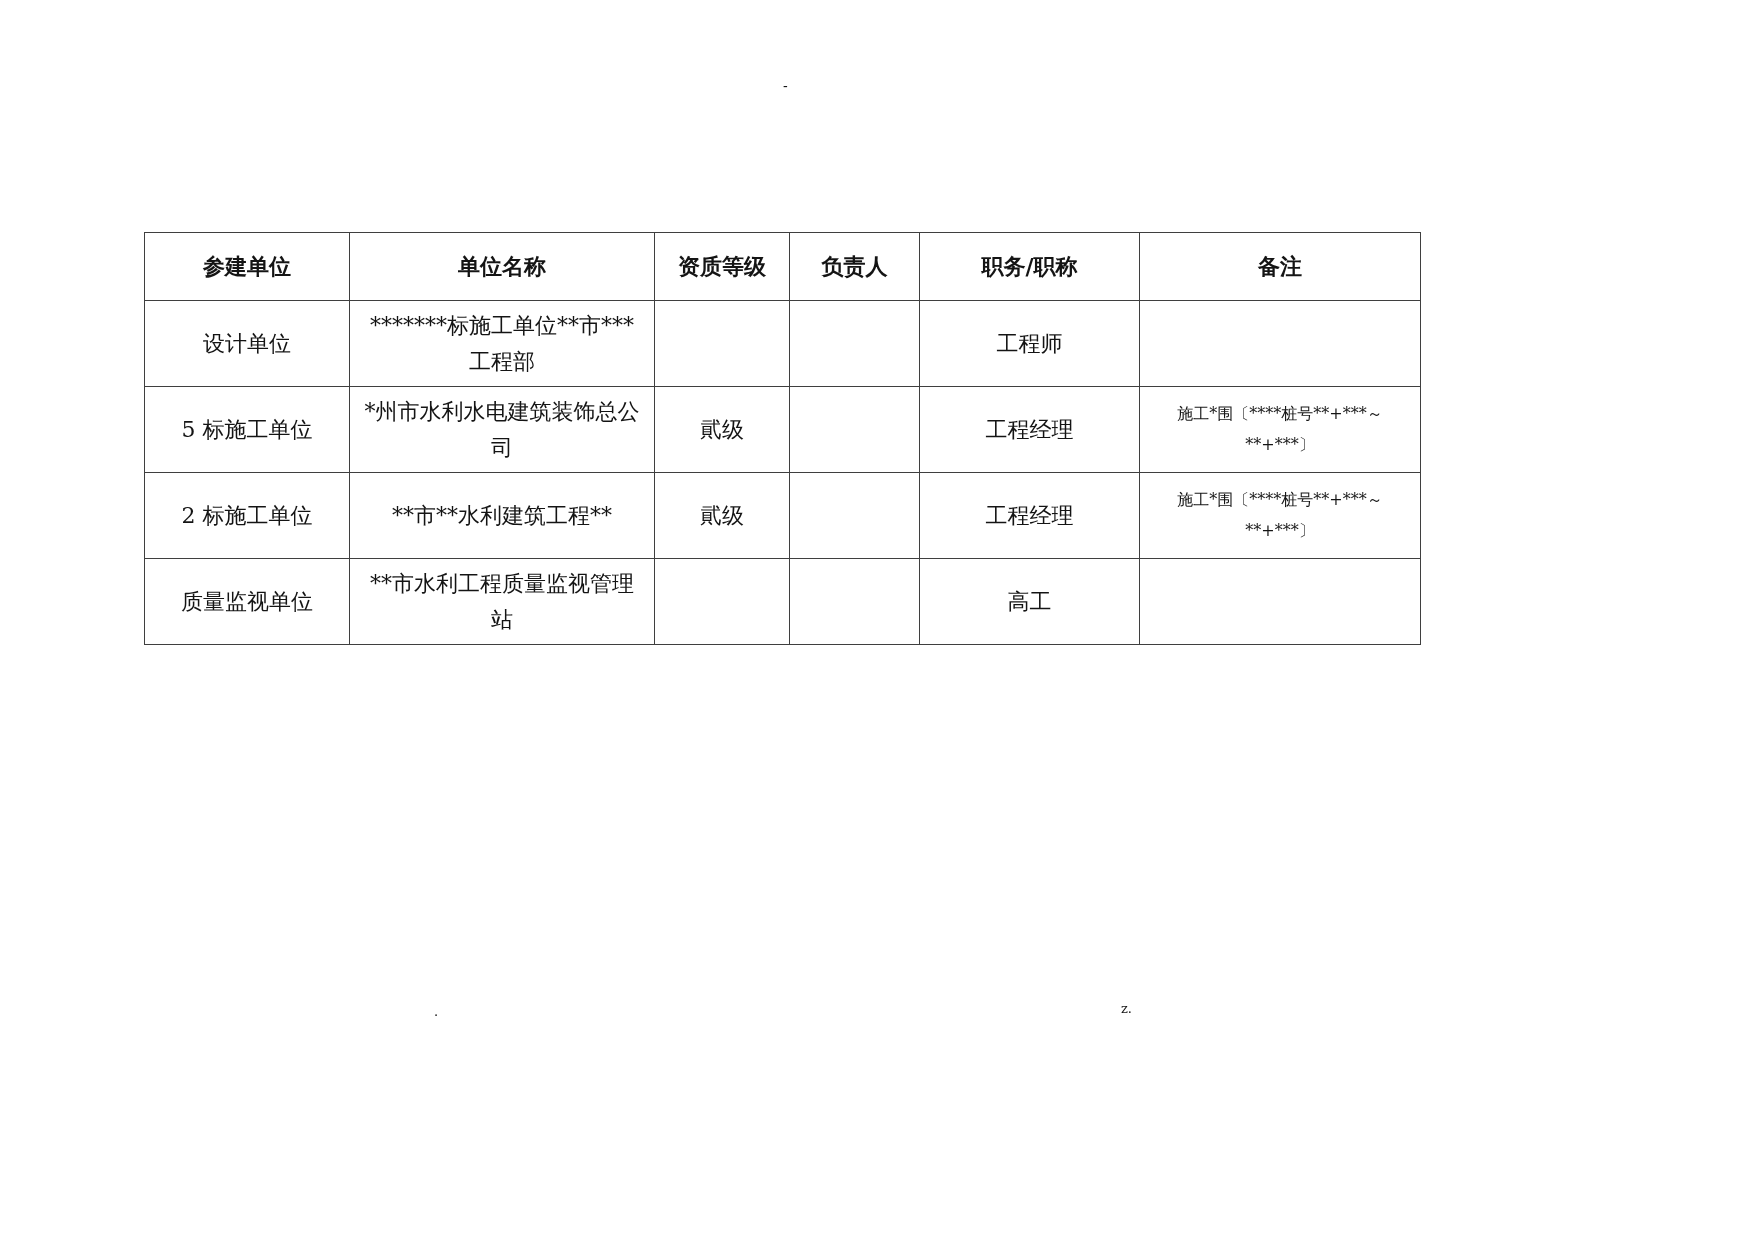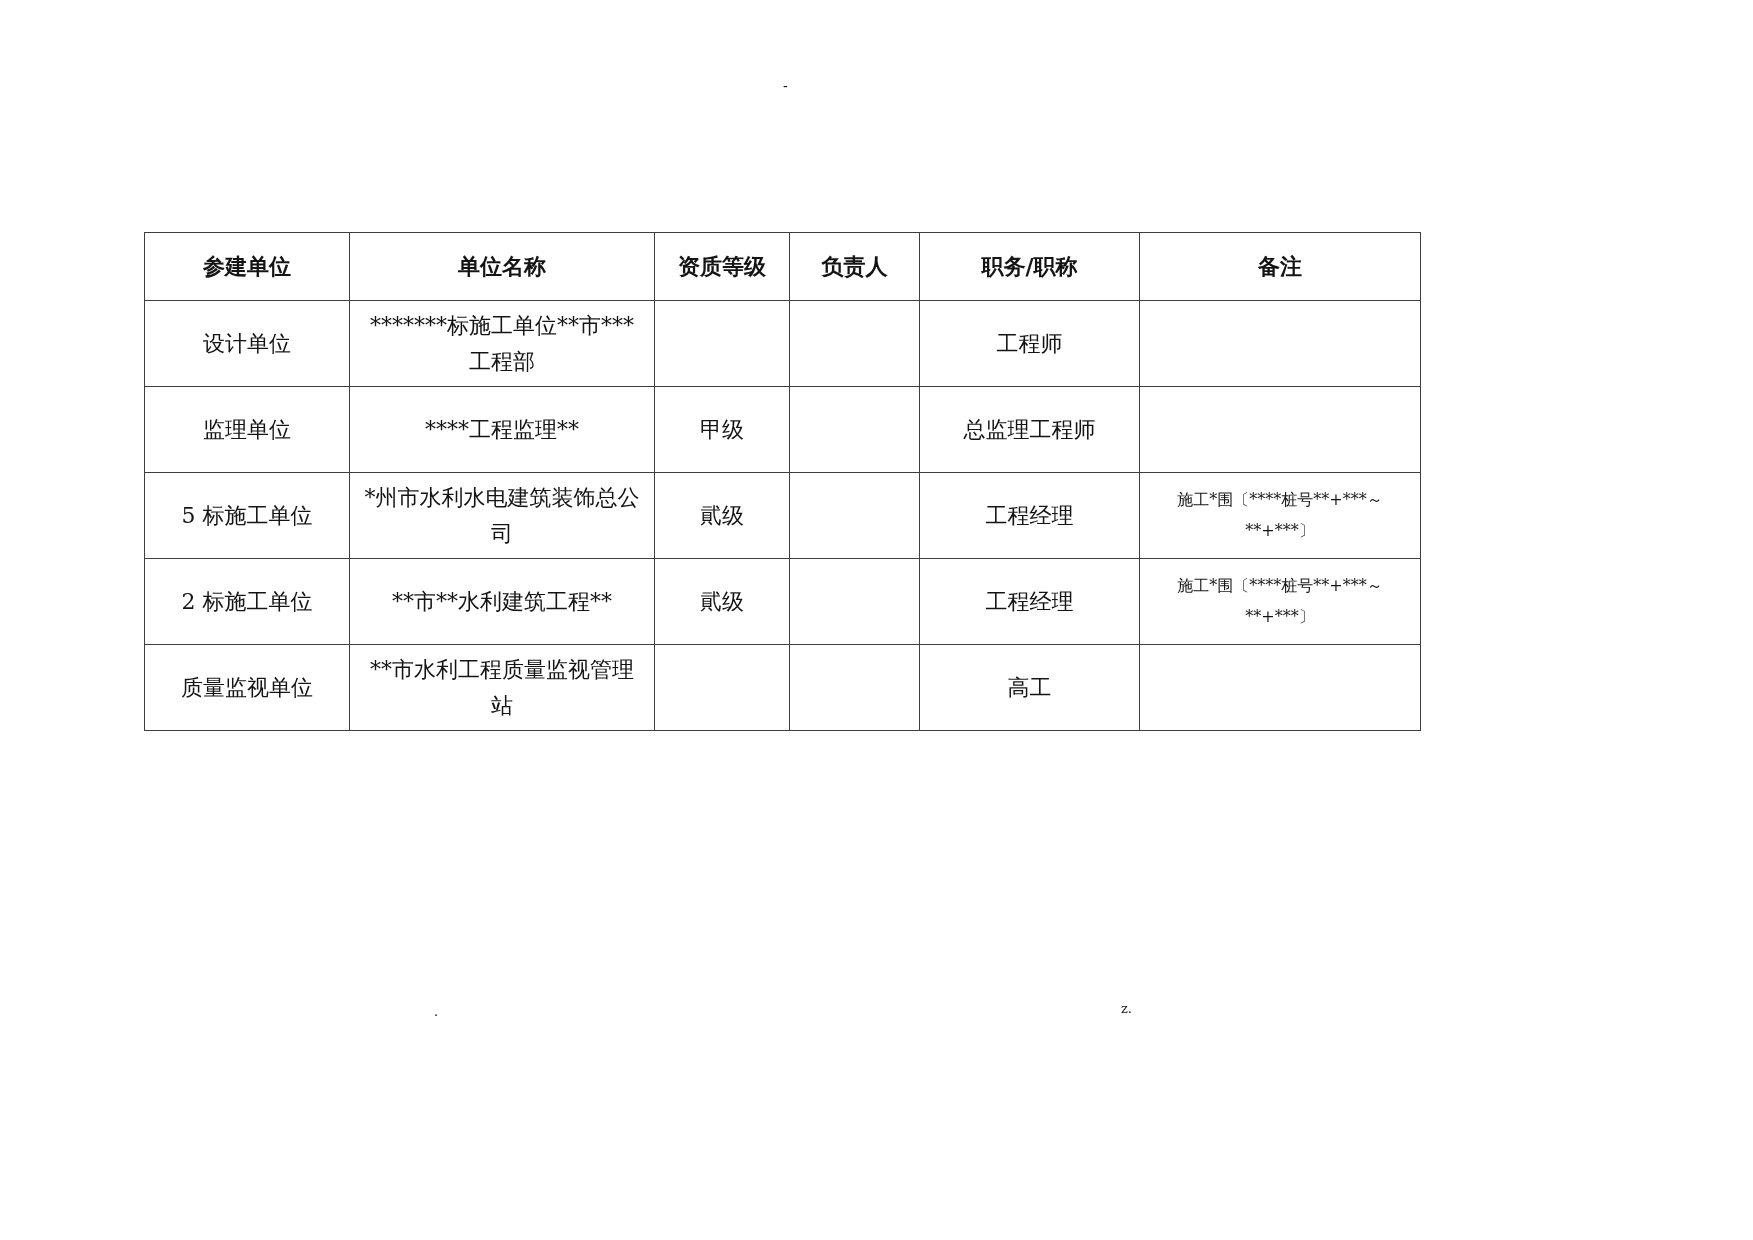--- a/index.html
+++ b/index.html
@@ -108,28 +108,20 @@
     <tbody>
       <tr>
         <td>设计单位</td>
         <td>*******标施工单位**市***工程部</td>
         <td></td>
         <td></td>
         <td>工程师</td>
         <td class="remark-cell"></td>
       </tr>
       <tr>
-        <td>监理单位</td>
-        <td>****工程监理**</td>
-        <td>甲级</td>
-        <td></td>
-        <td>总监理工程师</td>
-        <td class="remark-cell"></td>
-      </tr>
-      <tr>
         <td>5 标施工单位</td>
         <td>*州市水利水电建筑装饰总公司</td>
         <td>貮级</td>
         <td></td>
         <td>工程经理</td>
         <td class="remark-cell">施工*围〔****桩号**+***～**+***〕</td>
       </tr>
       <tr>
         <td>2 标施工单位</td>
         <td>**市**水利建筑工程**</td>

